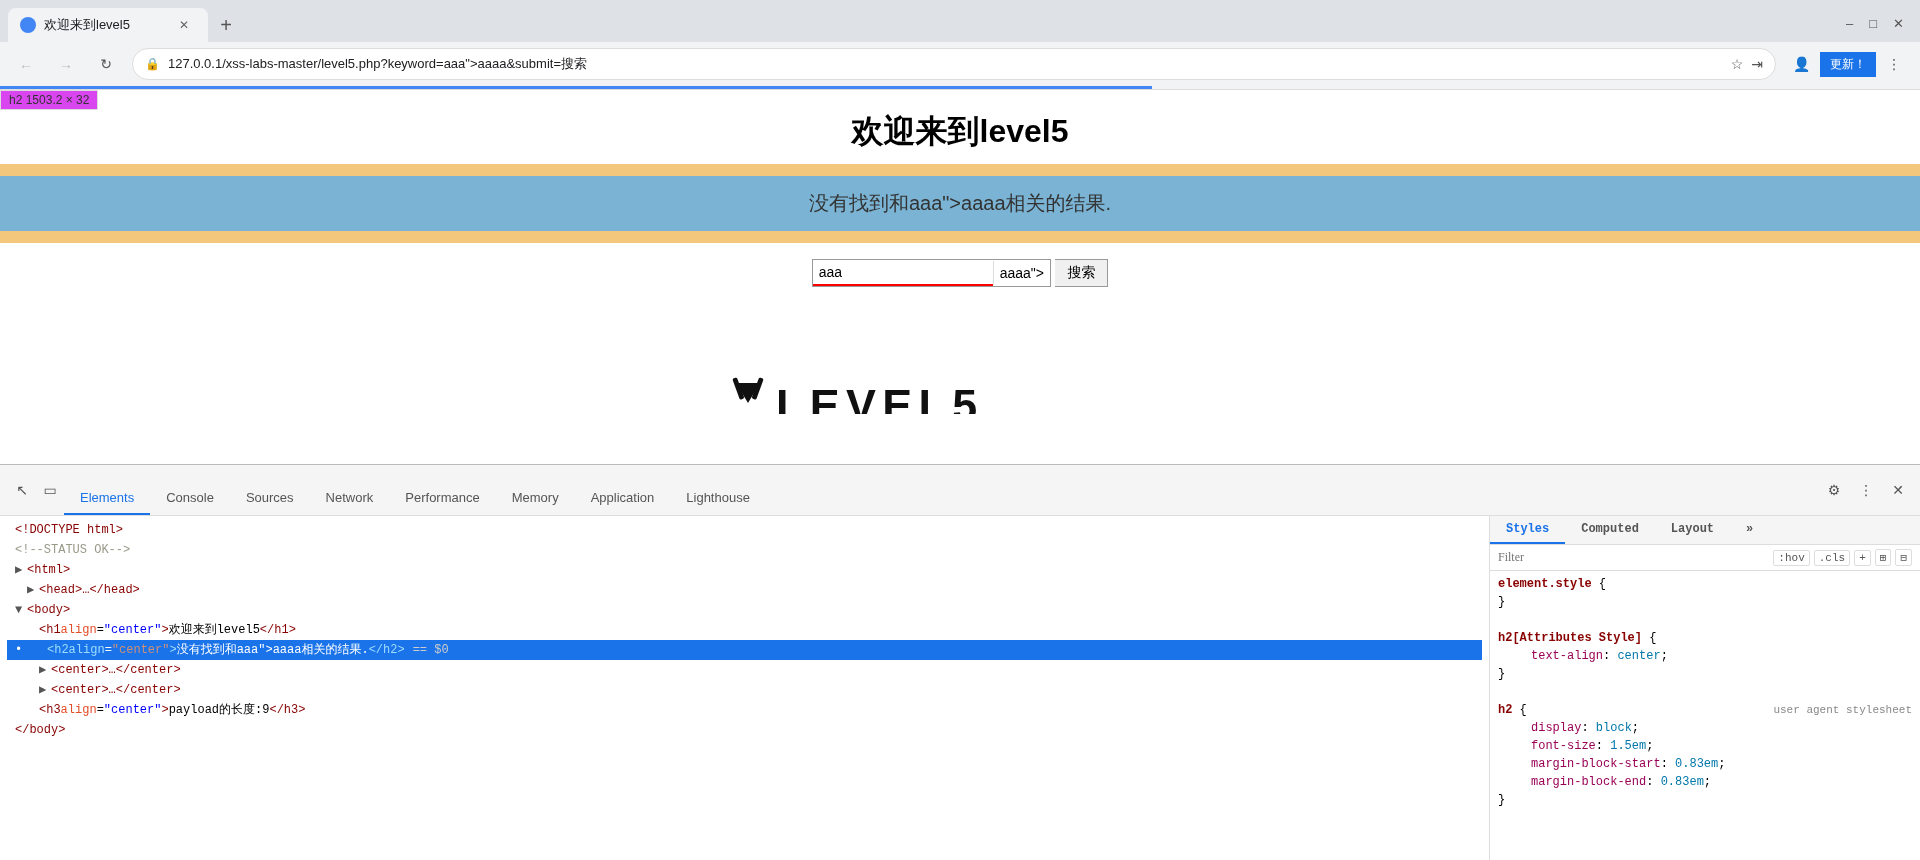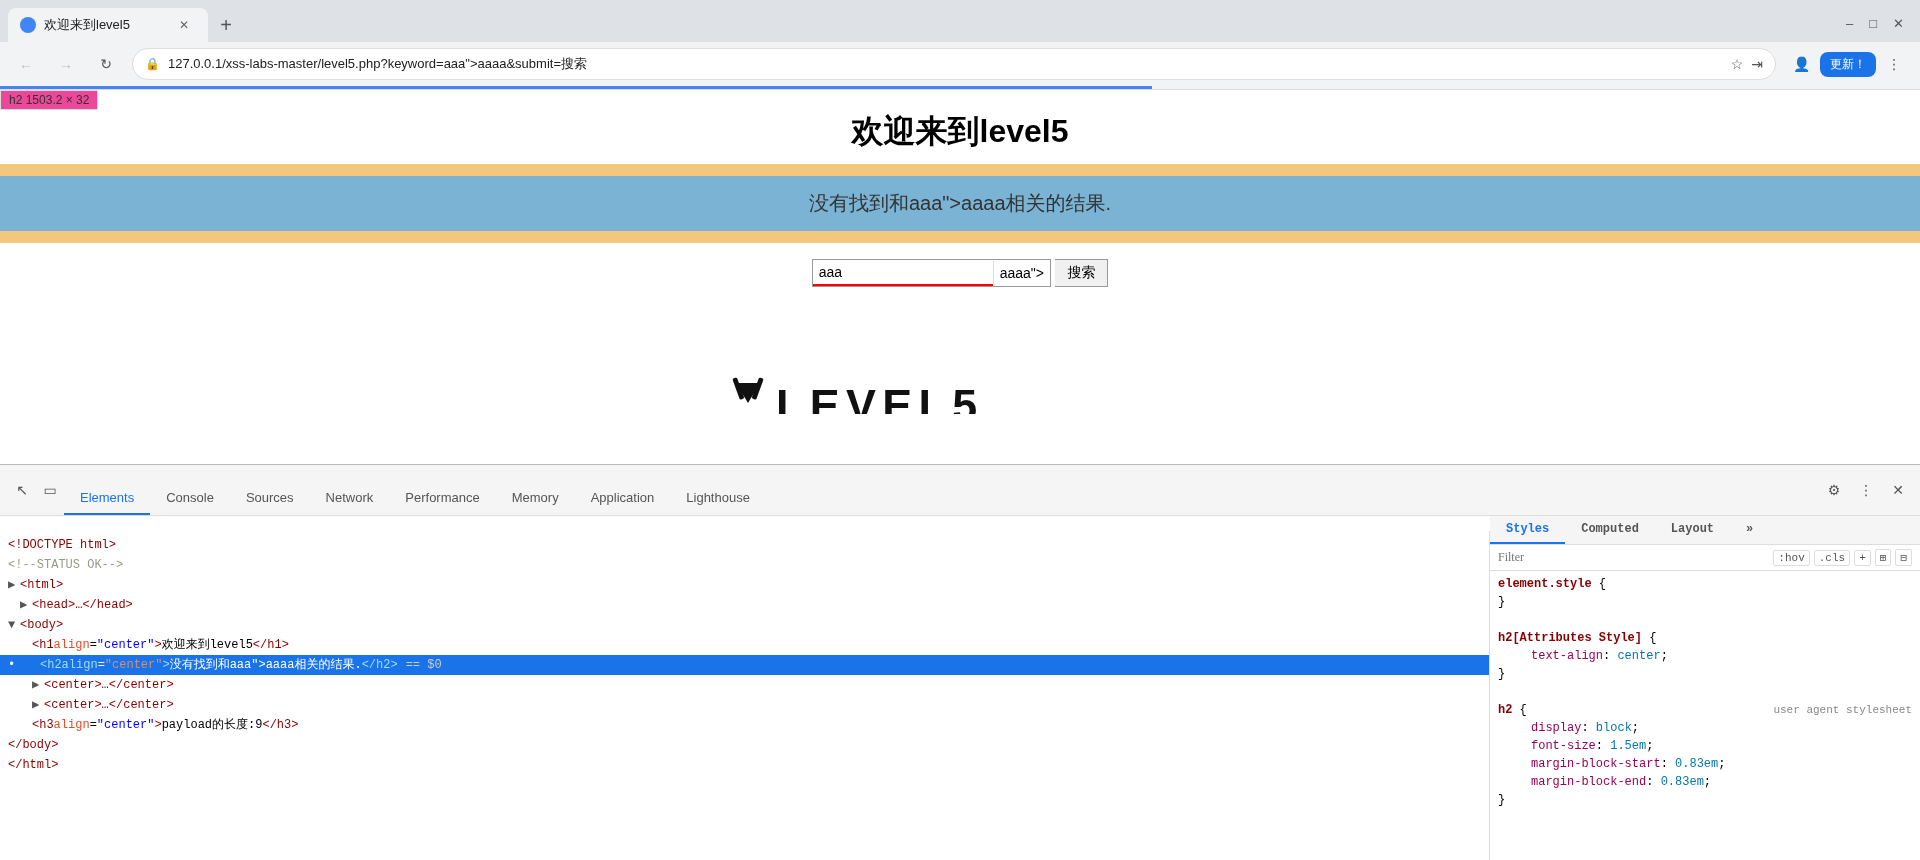--- a/index.html
+++ b/index.html
@@ -109,42 +109,42 @@
     .toolbar-icon {
       width: 28px; height: 28px;
       border-radius: 50%;
       display: flex; align-items: center; justify-content: center;
       cursor: pointer; font-size: 14px; color: #555;
     }
     .update-btn {
       background: #1a73e8;
       color: white;
       border: none;
-      border-radius: 8px;
+      border-radius: 0;
       padding: 4px 10px;
       font-size: 12px;
       cursor: pointer;
       white-space: nowrap;
     }
     
     .loading-bar {
       height: 3px;
       background: #4285f4;
       width: 60%;
     }
 
     
     .page-content {
       background: #fff;
       position: relative;
     }
     .tooltip-box {
       position: absolute;
       top: 0; left: 0;
-      background: #ec4899;
+      background: #d946ef;
       border: 1px solid #ddd;
       padding: 2px 8px;
       font-size: 12px;
       color: #333;
       z-index: 10;
     }
     .page-title {
       text-align: center;
       font-size: 32px;
       font-weight: bold;
@@ -254,23 +254,22 @@
     }
 
     
     .elements-panel {
       flex: 1;
       overflow: auto;
       background: #fff;
       font-family: 'Courier New', monospace;
       font-size: 12px;
       line-height: 20px;
-      padding: 4px 0;
+      padding: 4px 7px;
       border-right: 1px solid #ddd;
-      margin-top: 15px;
     }
     .elem-line {
       padding: 0 4px 0 8px;
       white-space: nowrap;
       display: flex;
       align-items: center;
     }
     .elem-line.selected { background: #1a73e8; color: #fff; }
     .tag { color: #800; }
     .attr-name { color: #e34c26; }
@@ -509,23 +508,20 @@
           <span class="attr-val">"center"</span>
           <span class="tag">&gt;</span>
           <span class="text-content">payload的长度:9</span>
           <span class="tag">&lt;/h3&gt;</span>
       </div>
 
       <div class="elem-line" style="padding-left:8px">
         <span class="tag">&lt;/body&gt;</span>
       </div>
 
-      <div class="elem-line">
-        <span class="tag">&lt;/html&gt;</span>
-      </div>
     </div>
 
     <div class="styles-panel">
       <div class="styles-tabs">
         <div class="styles-tab active">Styles</div>
         <div class="styles-tab">Computed</div>
         <div class="styles-tab">Layout</div>
         <div class="styles-tab">»</div>
       </div>
       <div class="styles-filter-bar">

